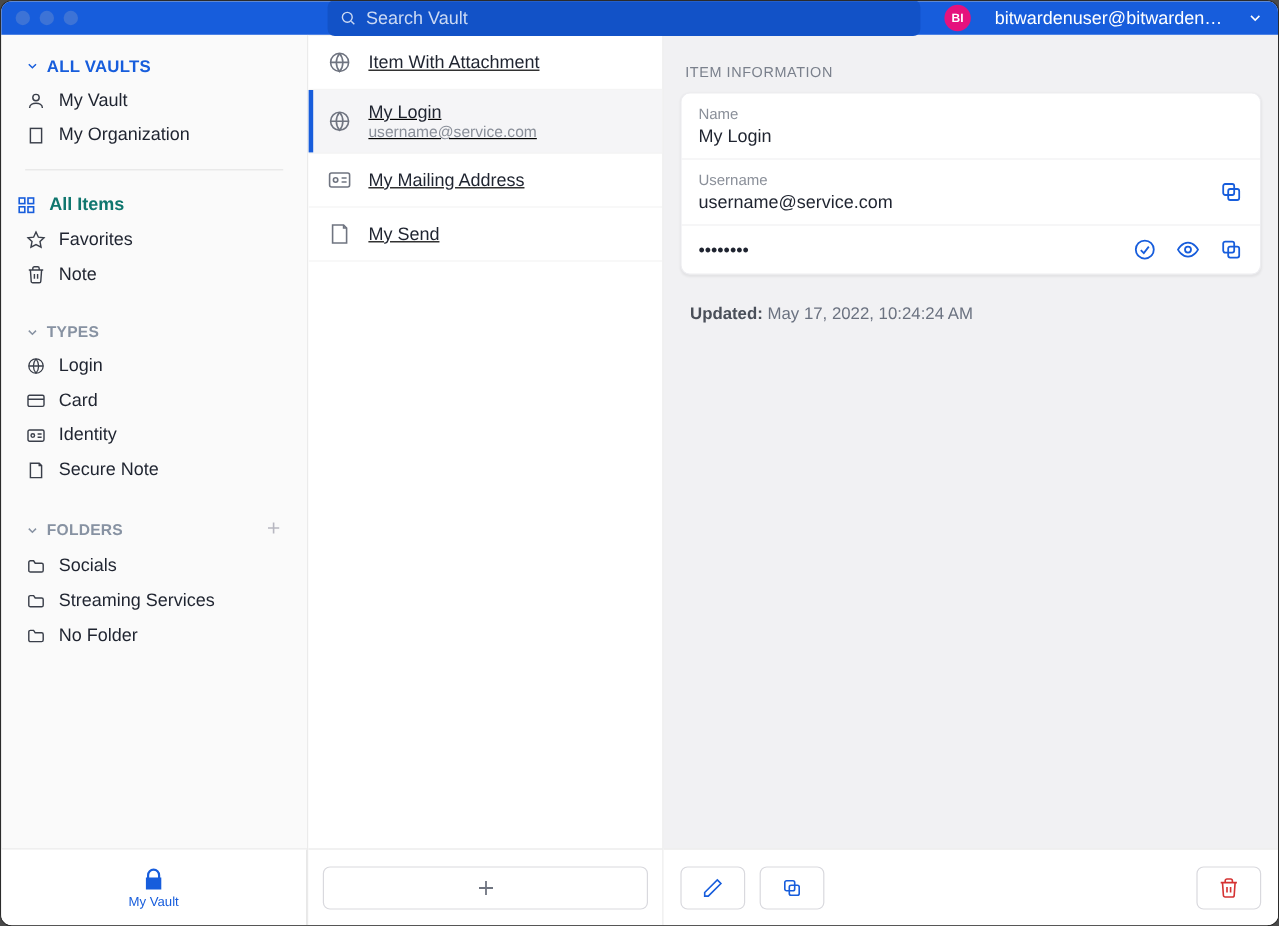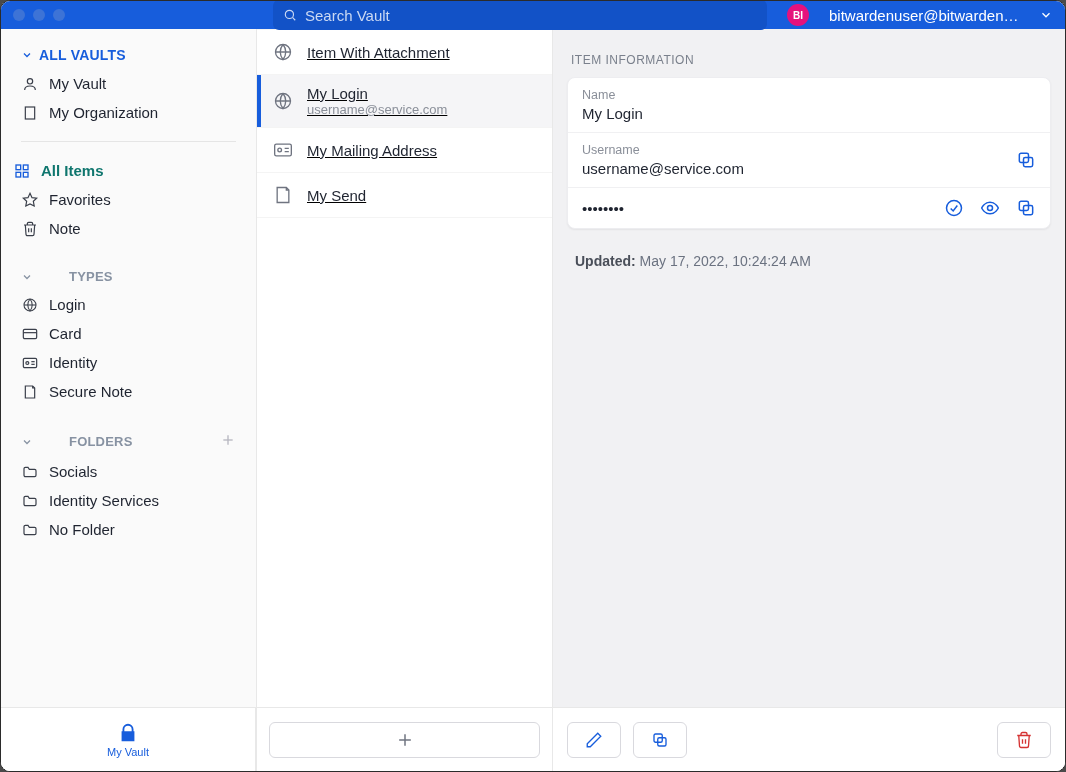--- a/index.html
+++ b/index.html
@@ -32,21 +32,21 @@
   .account-email { color: #fff; font-size: 15px; font-weight: 500; max-width: 190px; overflow: hidden; white-space: nowrap; text-overflow: ellipsis; }
   
   .main { flex: 1 1 auto; display: flex; overflow: hidden; }
   
   .sidebar { width: 256px; background: #fafafa; border-right: 1px solid #e8e8e8; display: flex; flex-direction: column; overflow-y: auto; justify-content: center; }
   .sb-section { padding: 8px 0; }
   .sb-header {
     display: flex; align-items: center; padding: 10px 20px 6px 20px;
     color: #175DDC; font-weight: 700; font-size: 14px; letter-spacing: .2px;
   }
-  .sb-header.muted { color: #8792a2; font-weight: 600; font-size: 13px; gap: 30px; }
+  .sb-header.muted { color: #8792a2; font-weight: 600; font-size: 13px; }
   .sb-header .chev { margin-right: 6px; display: inline-flex; }
   .sb-header .add-btn { margin-left: auto; color: #b7b7c1; }
   .sb-item {
     display: flex; align-items: center; gap: 10px; padding: 6px 20px; font-size: 15px; color: #1f2430; cursor: pointer;
   }
   .sb-item.active { color: #0f766e; font-weight: 600; padding-left: 12px; }
   .sb-item .icon-slot { width: 18px; display: inline-flex; justify-content: center; }
   .sb-divider { height: 1px; background: #e5e5e5; margin: 6px 20px; }
   .sidebar-footer {
     margin-top: auto; height: 64px; border-top: 1px solid #e8e8e8; display: flex;
@@ -258,21 +258,21 @@
               </svg>
           </span>
           <span>Socials</span>
         </div>
         <div class="sb-item">
           <span class="icon-slot">
             <svg width="16" height="16" viewBox="0 0 24 24" fill="none" stroke="#3a3f4a" stroke-width="1.8">
                 <path d="M3 7a2 2 0 0 1 2-2h4l2 3h8a2 2 0 0 1 2 2v7a2 2 0 0 1-2 2H5a2 2 0 0 1-2-2z"></path>
               </svg>
           </span>
-          <span>Identity Services</span>
+          <span>Streaming Services</span>
         </div>
         <div class="sb-item">
           <span class="icon-slot">
             <svg width="16" height="16" viewBox="0 0 24 24" fill="none" stroke="#3a3f4a" stroke-width="1.8">
                 <path d="M3 7a2 2 0 0 1 2-2h4l2 3h8a2 2 0 0 1 2 2v7a2 2 0 0 1-2 2H5a2 2 0 0 1-2-2z"></path>
               </svg>
           </span>
           <span>No Folder</span>
         </div>
       </div>

